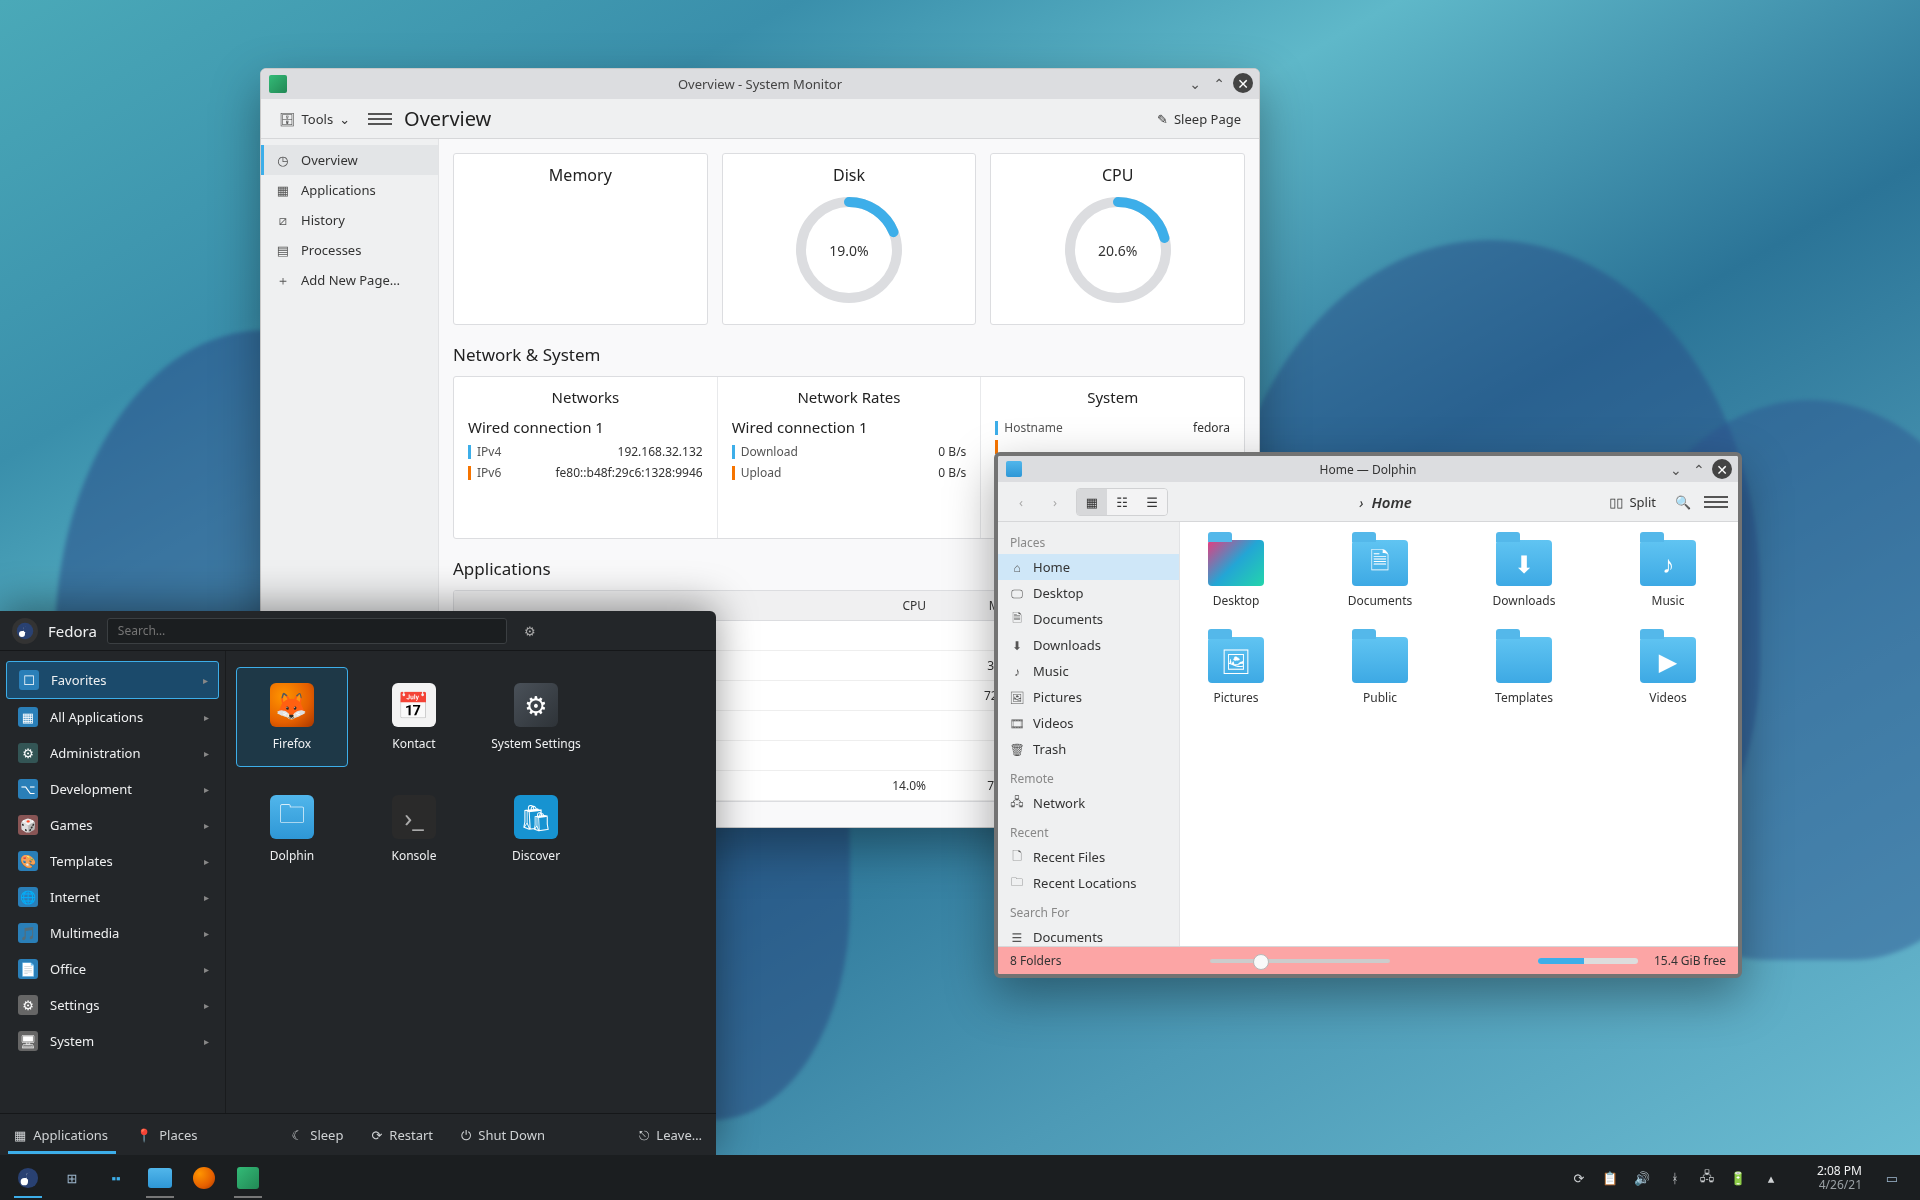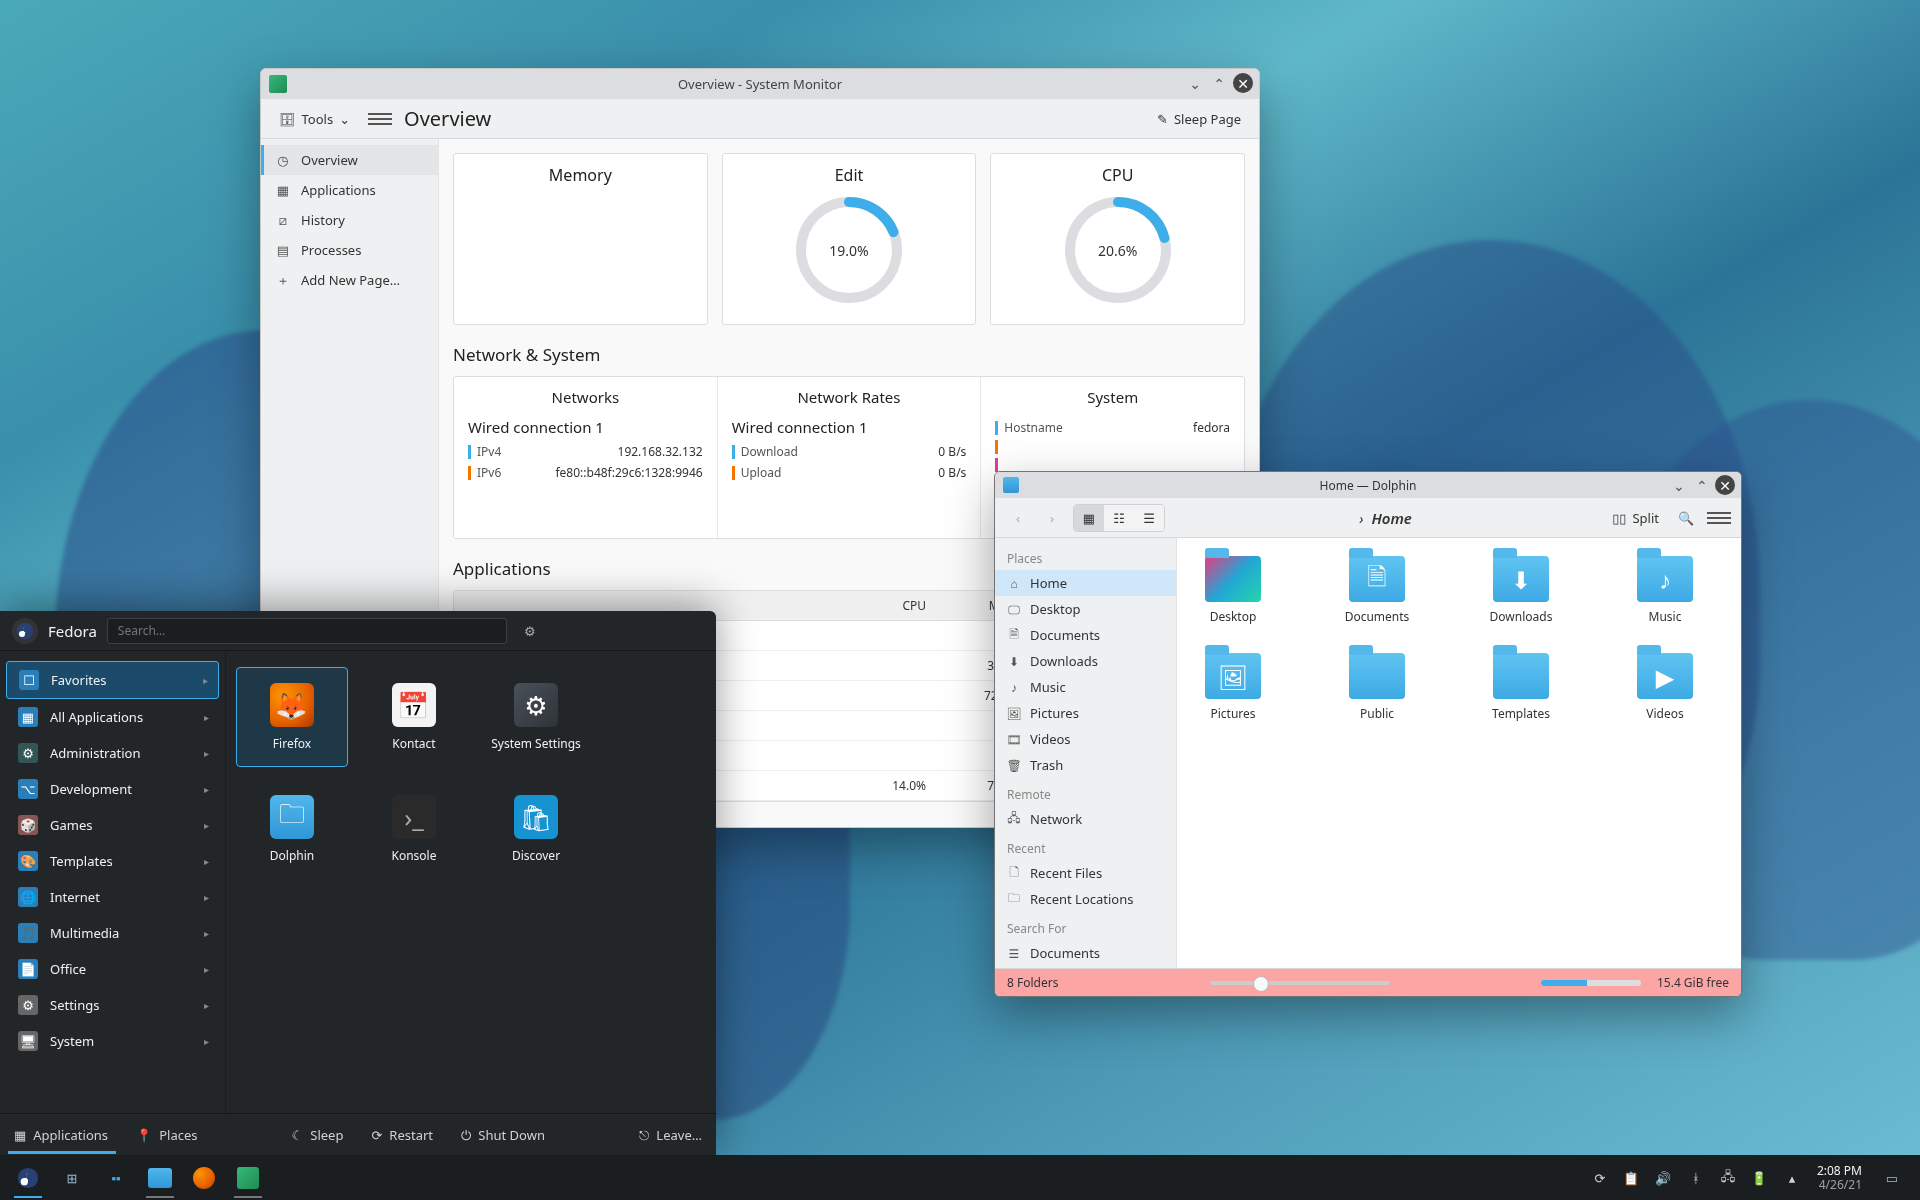--- a/index.html
+++ b/index.html
@@ -57,23 +57,23 @@
 .b-blue{background:#3daee9;} .b-orange{background:#f67400;} .b-green{background:#27ae60;} .b-pink{background:#e93a9a;} .b-cyan{background:#1abc9c;} .b-red{background:#da4453;}
 .apps-table { margin-top:8px; border:1px solid #dcdde0; background:#fff; border-radius:3px 3px 0 0; overflow:hidden; }
 .apps-head, .apps-row { display:flex; font-size:12px; }
 .apps-head { background:#f0f0f1; border-bottom:1px solid #dcdde0; color:#333; }
 .apps-head div, .apps-row div { padding:6px 8px; text-align:right; }
 .col-name{flex:2; text-align:left !important;} .col-cpu{width:80px;} .col-mem{width:110px;} .col-rd{width:100px;} .col-wr{width:100px;}
 .apps-row { border-bottom:1px solid #eee; }
 
 
 .dolphin {
-  position:absolute; left:994px; top:471px; width:748px; height:526px;
+  position:absolute; left:994px; top:452px; width:748px; height:526px;
   background:#eff0f1; border-radius:6px; box-shadow:0 18px 48px rgba(0,0,0,.35);
-  display:flex; flex-direction:column; overflow:hidden; border:1px solid #737373;
+  display:flex; flex-direction:column; overflow:hidden; border:4px solid #737373;
 }
 .d-title { height:26px; display:flex; align-items:center; justify-content:center; background:#dcdde0; position:relative; font-size:12px; }
 .d-title .win-icon { position:absolute; left:8px; top:5px; width:16px; height:16px; background:linear-gradient(180deg,#51b6eb,#2e97d6); border-radius:2px; }
 .d-title .win-btns{position:absolute; right:6px; top:3px;}
 .d-toolbar { height:40px; display:flex; align-items:center; padding:0 10px; gap:8px; border-bottom:1px solid #d6d7d9; }
 .nav-btn { width:26px; height:26px; display:flex; align-items:center; justify-content:center; color:#aaa; cursor:pointer; border-radius:3px; }
 .view-group { display:flex; gap:0; border:1px solid #d0d1d3; border-radius:4px; overflow:hidden; }
 .view-btn { width:30px; height:26px; display:flex; align-items:center; justify-content:center; cursor:pointer; background:#f3f3f4; }
 .view-btn.active { background:#d7d8da; }
 .crumb { flex:1; text-align:center; font-size:15px;font-style:italic; }
@@ -134,21 +134,21 @@
 .taskbar {
   position:absolute; left:0; bottom:0; width:100%; height:45px;
   background:#1b1e20; display:flex; align-items:center; padding:0 6px; color:#eff0f1;
 }
 .tb-btn { width:44px; height:45px; display:flex; align-items:center; justify-content:center; cursor:pointer; position:relative;}
 .tb-btn.active::after{content:"";position:absolute;bottom:2px;left:8px;right:8px;height:2px;background:#3daee9;}
 .tb-btn.running::after{content:"";position:absolute;bottom:2px;left:8px;right:8px;height:2px;background:#777;}
 .tb-spacer{flex:1;}
 .tray{display:flex;align-items:center;gap:14px;padding:0 8px;font-size:13px;}
 .tray .ico{width:18px;height:18px;display:flex;align-items:center;justify-content:center;color:#cfd2d4;cursor:pointer;}
-.clock{text-align:right;line-height:1.15;font-size:12px;padding:0 8px;}
+.clock{text-align:right;line-height:1.15;font-size:12px;padding:0 8px;margin-left:21px;}
 svg{display:block;}
 </style>
 </head>
 <body>
 
 <div class="wallpaper-shapes">
   <div class="tree1"></div>
     <div class="tree2"></div>
     <div class="tree3"></div>
     <div class="tree4"></div>
@@ -207,21 +207,21 @@
           <span class="side-ico">＋</span>
           <span>Add New Page…</span>
         </div>
     </div>
     <div class="sysmon-main">
       <div class="cards">
         <div class="card">
           <h3>Memory</h3>
         </div>
         <div class="card">
-          <h3>Edit</h3>
+          <h3>Disk</h3>
           <div class="ring">
             <svg width="112" height="112">
                 <circle cx="56" cy="56" r="48" stroke="#dcdde0" stroke-width="10" fill="none"></circle>
                 <circle cx="56" cy="56" r="48" stroke="#3daee9" stroke-width="10" fill="none" stroke-dasharray="302" stroke-dashoffset="245" stroke-linecap="round"></circle>
               </svg>
             <div class="ring-text">19.0%</div>
           </div>
         </div>
         <div class="card">
           <h3>CPU</h3>

